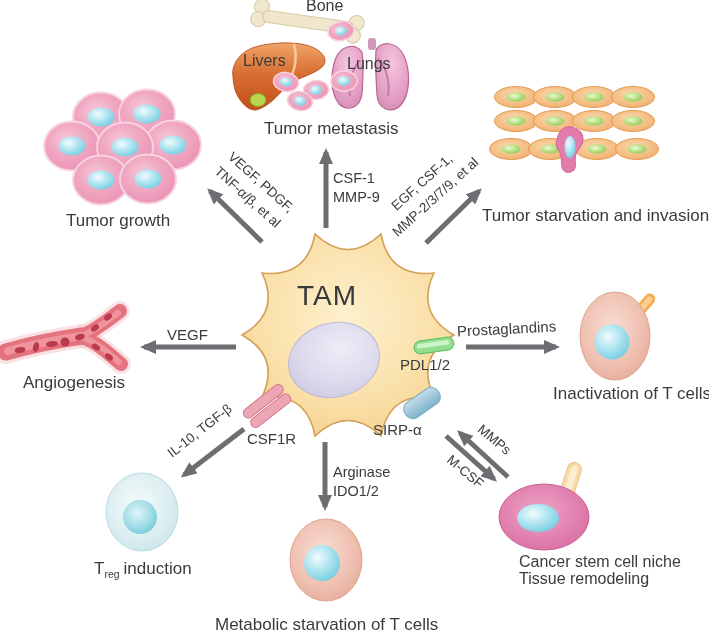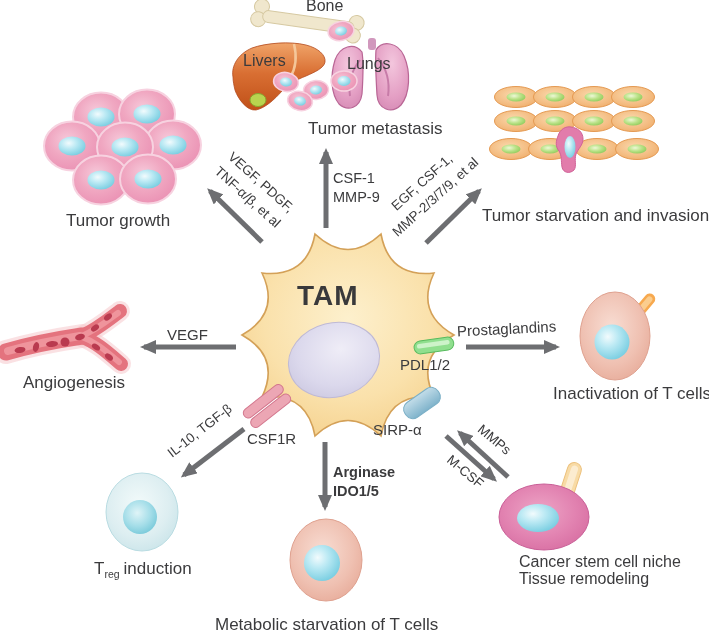--- a/index.html
+++ b/index.html
@@ -19,21 +19,21 @@
     font-family:"Liberation Sans", sans-serif;
     color:#3b3b3d;
     line-height:1.2;
   }
   .cap{font-size:17px;}
   .organ{font-size:16px;}
   .arrlbl{font-size:15px;}
   .small{font-size:14.5px;line-height:18.5px;}
   .rot{font-size:13.5px;line-height:20px;text-align:center;}
   .stack span{display:block;}
-  .tam-title{font-size:28px;font-weight:bold;letter-spacing:1px;color:#39393b;}
+  .tam-title{font-size:28px;font-weight:normal;letter-spacing:1px;color:#39393b;}
   .receptor-lbl{font-size:15px;}
   .sub{font-size:10.5px;vertical-align:-4px;}
   .treg-rest{margin-left:4px;}
   .stem-lines{font-size:16px;line-height:16.5px;}
 </style>
 </head>
 <body>
 
 <div id="figure">
 
@@ -280,21 +280,21 @@
       <rect x="567.5" y="465" width="7" height="30" rx="3.5" fill="#fcecd0"></rect>
     </g>
     <ellipse cx="544" cy="517" rx="45" ry="33" fill="url(#gMag)" stroke="#c95f97" stroke-width="1"></ellipse>
     <ellipse cx="538" cy="518" rx="21" ry="14" fill="url(#gCyanN)"></ellipse>
   </g>
 </svg>
 
   <div class="lbl organ" style="left:306px;top:-4px;">Bone</div>
   <div class="lbl organ" style="left:243px;top:51px;">Livers</div>
   <div class="lbl organ" style="left:347px;top:54px;">Lungs</div>
-  <div class="lbl cap" style="left:264px;top:119px;margin-left:44px;">Tumor metastasis</div>
+  <div class="lbl cap" style="left:264px;top:119px;">Tumor metastasis</div>
 
   <div class="lbl small stack" style="left:333px;top:169px;">
     <span>CSF-1</span>
     <span>MMP-9</span>
   </div>
 
   <div class="lbl cap" style="left:66px;top:211px;">Tumor growth</div>
 
   <div class="lbl rot stack" style="left:194px;top:170px;width:120px;transform:rotate(42deg);">
     <span>VEGF, PDGF,</span>
@@ -318,23 +318,23 @@
 
   <div class="lbl arrlbl" style="left:457px;top:320px;transform:rotate(-3deg);">Prostaglandins</div>
   <div class="lbl cap" style="left:553px;top:384px;">Inactivation of T cells</div>
 
   <div class="lbl rot" style="left:152px;top:421px;width:96px;transform:rotate(-38deg);">IL-10, TGF-β</div>
 
   <div class="lbl cap" style="left:94px;top:559px;text-align:right;">
     <span>T</span><span class="sub">reg</span><span class="treg-rest">induction</span>
   </div>
 
-  <div class="lbl small stack" style="left:333px;top:463px;font-weight:bold;">
+  <div class="lbl small stack" style="left:333px;top:463px;">
     <span>Arginase</span>
-    <span>IDO1/5</span>
+    <span>IDO1/2</span>
   </div>
   <div class="lbl cap" style="left:215px;top:615px;">Metabolic starvation of T cells</div>
 
   <div class="lbl rot" style="left:468px;top:430px;width:52px;transform:rotate(40deg);">MMPs</div>
   <div class="lbl rot" style="left:437px;top:462px;width:56px;transform:rotate(40deg);">M-CSF</div>
 
   <div class="lbl stem-lines stack" style="left:483px;top:554px;margin-left:36px;">
     <span>Cancer stem cell niche</span>
     <span>Tissue remodeling</span>
   </div>

